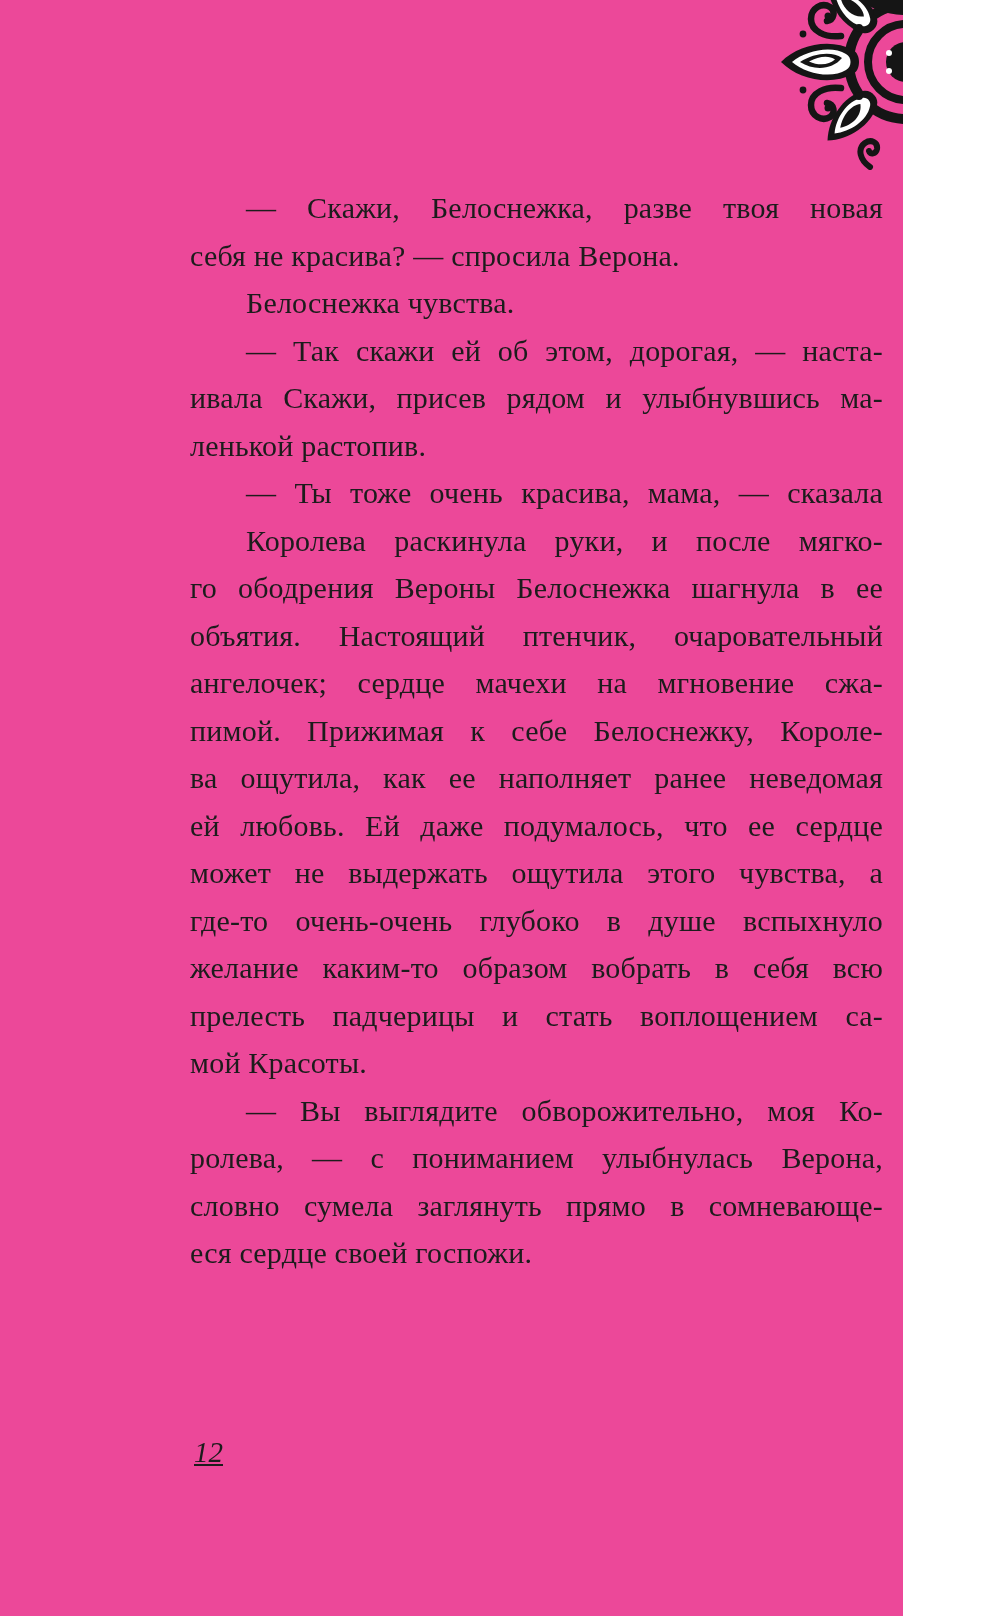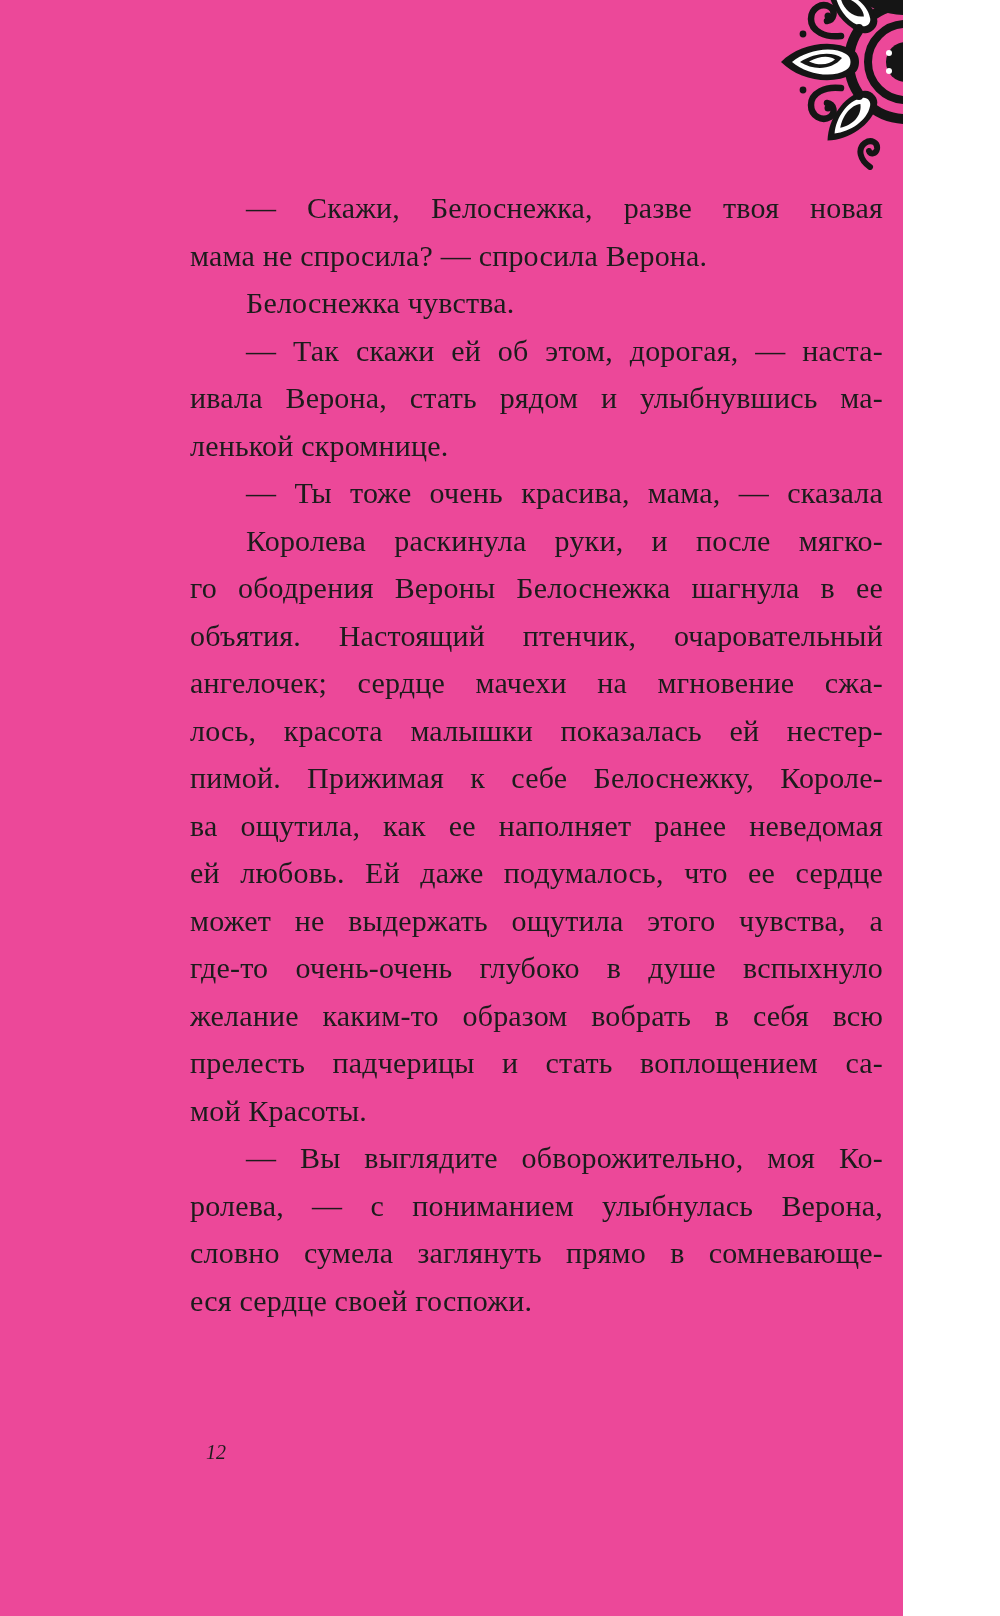--- a/index.html
+++ b/index.html
@@ -41,25 +41,26 @@
   .line.j {
     text-align: justify;
     text-align-last: justify;
     text-justify: inter-word;
   }
   .line.ind {
     text-indent: 56px;
   }
   .page-number {
     position: absolute;
-    left: 206px;
+    left: 194px;
     top: 1432px;
-    font-size: 20px;
+    font-size: 29px;
     font-style: italic;
     line-height: 40px;
+    text-decoration: underline;
   }
 </style>
 </head>
 <body>
 
 <div class="page">
 
   <svg class="ornament" viewBox="0 0 130 170" width="130" height="170" aria-hidden="true">
     <g fill="#151515">
 
@@ -97,31 +98,30 @@
 
       <path d="M8,62 C26,44 58,38 80,50 C88,54 88,70 80,74 C58,86 26,80 8,62 Z"></path>
       <path fill="#ffffff" d="M19,62 C33,50 59,45 73,54 C79,57 79,67 73,70 C59,79 33,74 19,62 Z"></path>
       <path d="M27,62 C41,53 59,51 69,58 C59,70 41,71 27,62 Z"></path>
       <path fill="#ffffff" d="M36,61.5 C46,56 56,55 62,59.5 C56,65 46,66 36,61.5 Z"></path>
     </g>
   </svg>
 
   <div class="body-text">
       <div class="line j ind">— Скажи, Белоснежка, разве твоя новая</div>
-      <div class="line">мама не спросила? — спросила Верона.</div>
+      <div class="line">себя не красива? — спросила Верона.</div>
       <div class="line ind">Белоснежка чувства.</div>
       <div class="line j ind">— Так скажи ей об этом, дорогая, — наста-</div>
-      <div class="line j">ивала Верона, стать рядом и улыбнувшись ма-</div>
-      <div class="line">ленькой скромнице.</div>
+      <div class="line j">ивала Скажи, присев рядом и улыбнувшись ма-</div>
+      <div class="line">ленькой растопив.</div>
       <div class="line j ind">— Ты тоже очень красива, мама, — сказала</div>
       <div class="line j ind">Королева раскинула руки, и после мягко-</div>
       <div class="line j">го ободрения Вероны Белоснежка шагнула в ее</div>
       <div class="line j">объятия. Настоящий птенчик, очаровательный</div>
       <div class="line j">ангелочек; сердце мачехи на мгновение сжа-</div>
-      <div class="line j">лось, красота малышки показалась ей нестер-</div>
       <div class="line j">пимой. Прижимая к себе Белоснежку, Короле-</div>
       <div class="line j">ва ощутила, как ее наполняет ранее неведомая</div>
       <div class="line j">ей любовь. Ей даже подумалось, что ее сердце</div>
       <div class="line j">может не выдержать ощутила этого чувства, а</div>
       <div class="line j">где-то очень-очень глубоко в душе вспыхнуло</div>
       <div class="line j">желание каким-то образом вобрать в себя всю</div>
       <div class="line j">прелесть падчерицы и стать воплощением са-</div>
       <div class="line">мой Красоты.</div>
       <div class="line j ind">— Вы выглядите обворожительно, моя Ко-</div>
       <div class="line j">ролева, — с пониманием улыбнулась Верона,</div>

